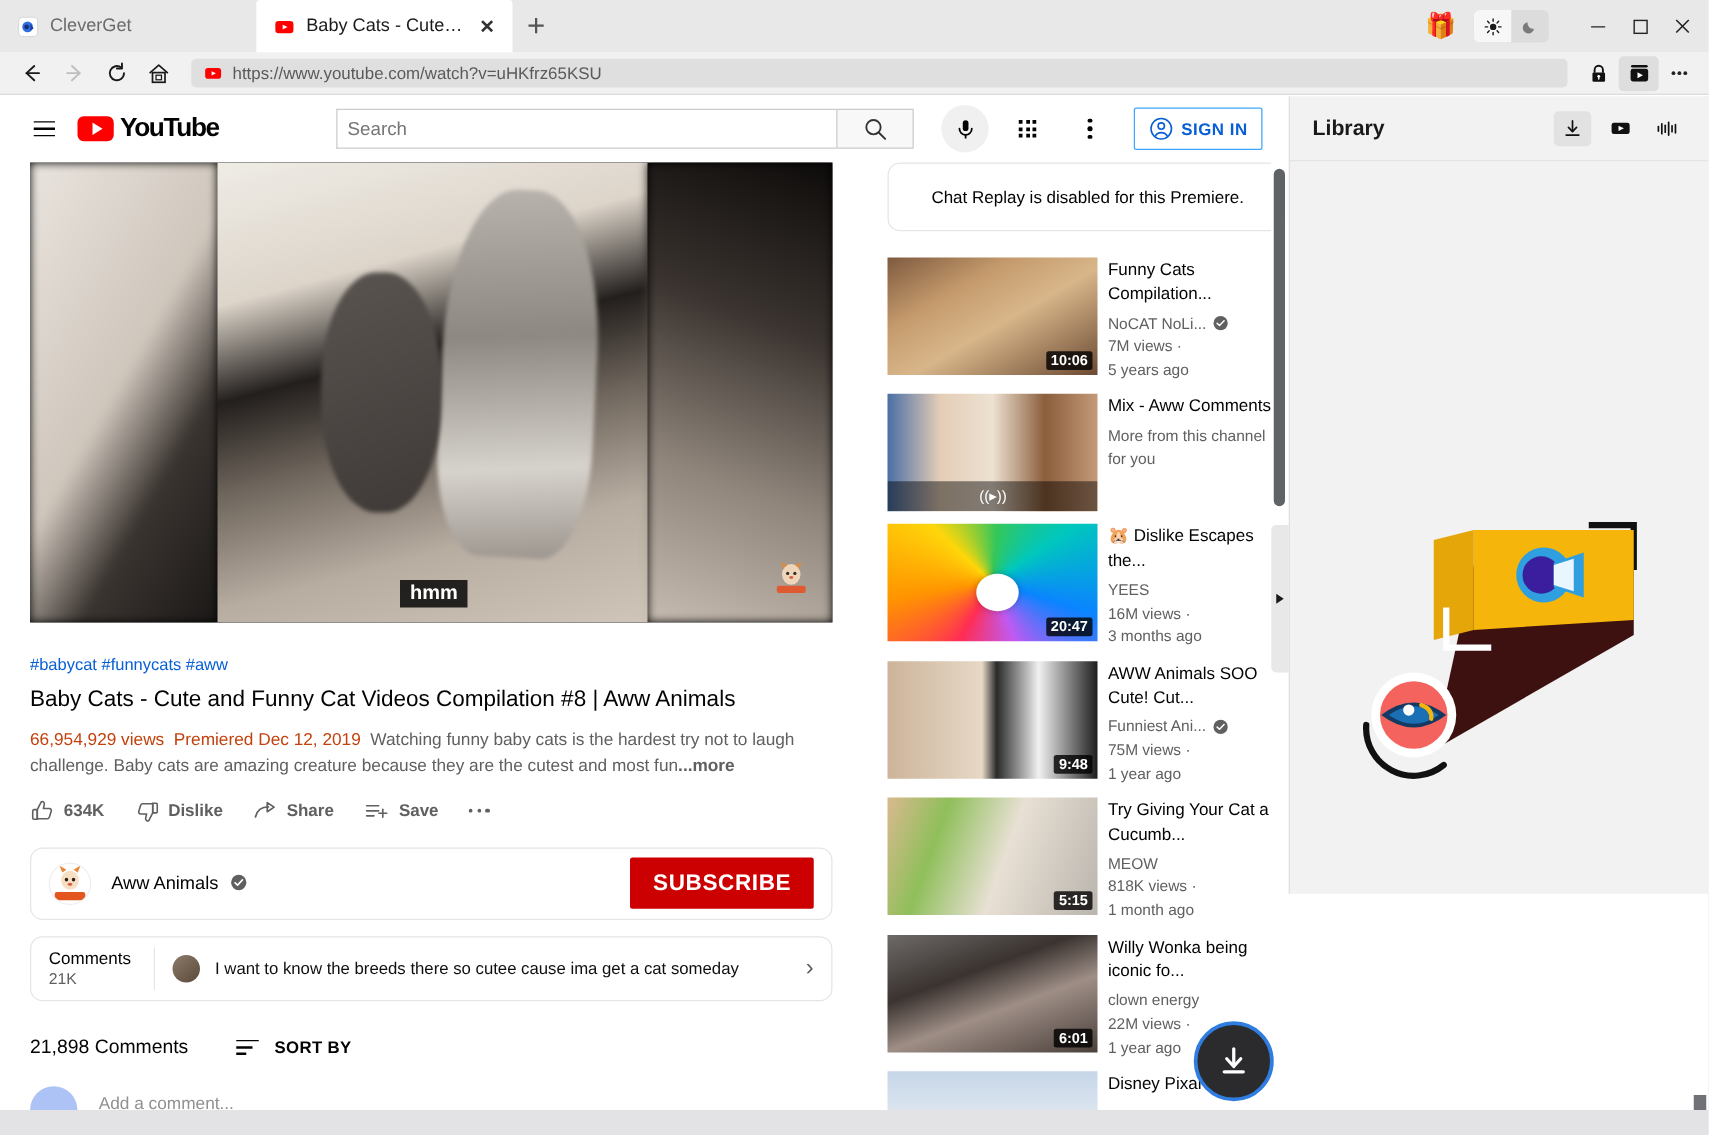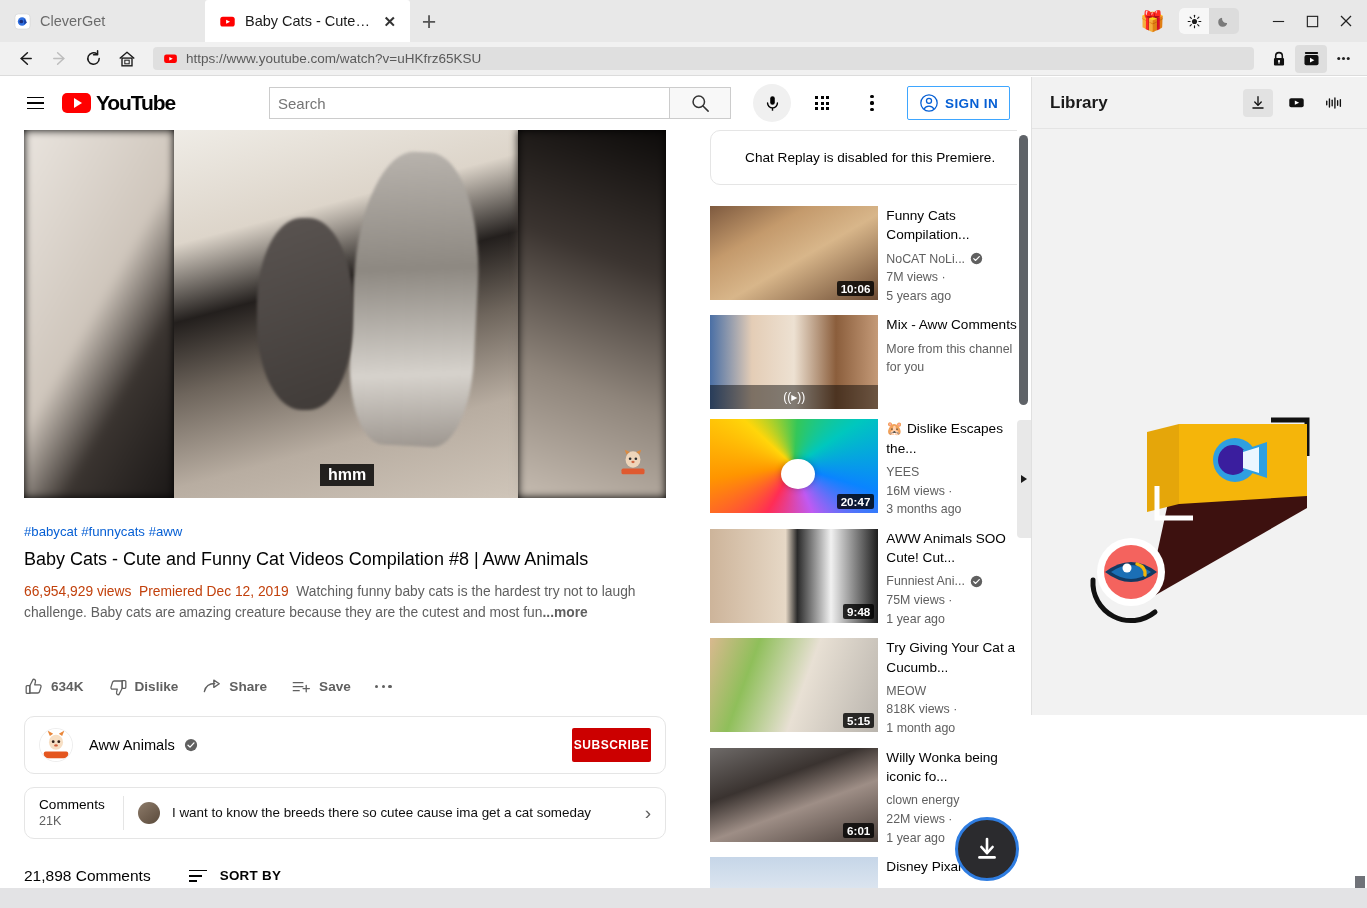--- a/index.html
+++ b/index.html
@@ -144,38 +144,38 @@
   .watermark {
     position: absolute; right: 16px; bottom: 22px; width: 34px; height: 28px;
     z-index: 4; opacity: .95;
   }
   .hashtags { margin-top: 26px; font-size: 13.2px; color: #065fd4; }
   .vtitle { margin-top: 9px; font-size: 18px; font-weight: 400; color: #030303; line-height: 1.3; }
   .vmeta { margin-top: 11px; font-size: 13.8px; color: #606060; line-height: 1.5; position: relative; }
   .vmeta b { color: #c2410c; font-weight: 400; }
   .desc-more { color: #606060; font-weight: 700; }
   .actions { display: flex; align-items: center; gap: 24px; margin-top: 15px; color: #606060; font-size: 13.6px; font-weight: 600; }
-  .act { display: flex; align-items: center; gap: 7px; margin-top: 38px; }
+  .act { display: flex; align-items: center; gap: 7px; }
   .dots3 { display: flex; gap: 3.4px; align-items: center; }
   .dots3 i { width: 3.4px; height: 3.4px; border-radius: 50%; background: #606060; }
 
   .channel-card {
     margin-top: 19px; width: 642px; height: 58px; border: 1px solid #e5e5e5;
     border-radius: 10px; display: flex; align-items: center; padding: 0 14px;
   }
   .avatar-ch {
     width: 34px; height: 34px; border-radius: 50%; background: #fff;
     display: flex; align-items: center; justify-content: center; overflow: hidden;
     border: 1px solid #eee;
   }
   .ch-name { margin-left: 16px; font-size: 14.6px; color: #030303; }
   .verified { display: inline-block; vertical-align: -2px; margin-left: 5px; }
   .subscribe {
-    margin-left: auto; background: #cc0000; color: #fff; font-size: 12px;
-    font-weight: 700; letter-spacing: .5px; padding: 10px 2px; border-radius: 2px;
+    margin-left: auto; background: #cc0000; color: #fff; font-size: 18px;
+    font-weight: 700; letter-spacing: .5px; padding: 10px 18px; border-radius: 2px;
     border: none; font-family: "Liberation Sans", sans-serif;
   }
   .comments-card {
     margin-top: 13px; width: 642px; height: 52px; border: 1px solid #e5e5e5;
     border-radius: 10px; display: flex; align-items: center; padding: 0 14px;
   }
   .cc-left { width: 76px; }
   .cc-label { font-size: 13.6px; color: #030303; }
   .cc-count { font-size: 12.6px; color: #606060; margin-top: 2px; }
   .cc-div { width: 1px; height: 34px; background: #e5e5e5; margin: 0 14px 0 8px; }

